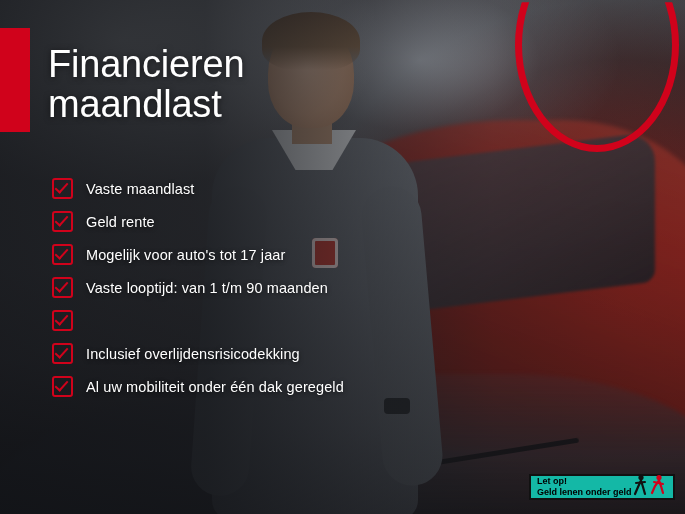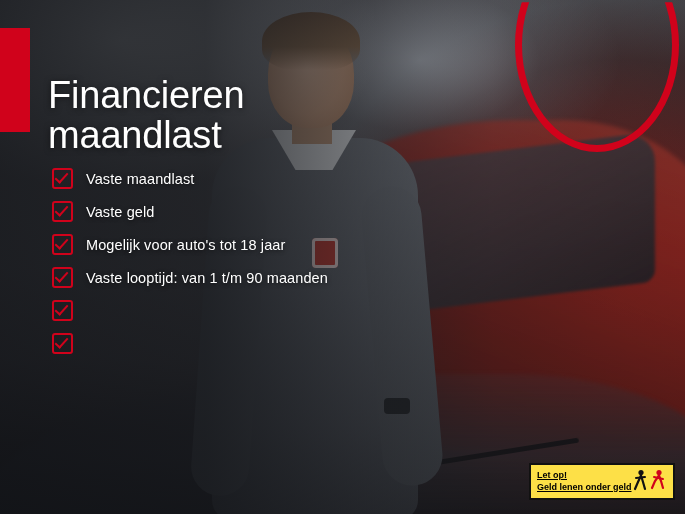--- a/index.html
+++ b/index.html
@@ -159,27 +159,26 @@
   
   .headline {
     position: absolute;
     left: 48px; top: 44px;
     color: #ffffff;
     font-size: 38px;
     line-height: 1.06;
     font-weight: 400;
     letter-spacing: -0.2px;
     text-shadow: 0 1px 6px rgba(0,0,0,0.55);
-    margin-top: 31px;
   }
 
   
   .list {
     position: absolute;
-    left: 52px; top: 162px;
+    left: 52px; top: 172px;
     width: 430px;
   }
   .list-item {
     display: flex;
     align-items: center;
     height: 33px;
   }
   .check {
     position: relative;
     flex: 0 0 auto;
@@ -202,28 +201,27 @@
     font-size: 14.5px;
     letter-spacing: 0.1px;
     text-shadow: 0 1px 4px rgba(0,0,0,0.6);
     white-space: nowrap;
   }
 
   
   .afm {
     position: absolute;
     right: 10px; bottom: 14px;
-    width: 146px; height: 37px;
-    background: #fde047;
+    width: 146px; height: 26px;
+    background: #14b8a6;
     border: 2px solid #111;
     display: flex;
     align-items: center;
     padding: 0 6px;
     box-sizing: border-box;
-    text-decoration: underline;
   }
   .afm-text {
     flex: 1 1 auto;
     color: #000;
     font-size: 9px;
     font-weight: bold;
     line-height: 1.25;
   }
   .afm-icons {
     flex: 0 0 auto;
@@ -266,35 +264,40 @@
     <div>maandlast</div>
   </div>
 
   <div class="list">
     <div class="list-item">
       <span class="check"></span>
       <span class="item-text">Vaste maandlast</span>
     </div>
     <div class="list-item">
       <span class="check"></span>
-      <span class="item-text">Vaste geld</span>
-    </div>
-    <div class="list-item">
-      <span class="check"></span>
-      <span class="item-text">Mogelijk voor auto's tot 18 jaar</span>
+      <span class="item-text">Geld rente</span>
+    </div>
+    <div class="list-item">
+      <span class="check"></span>
+      <span class="item-text">Mogelijk voor auto's tot 17 jaar</span>
     </div>
     <div class="list-item">
       <span class="check"></span>
       <span class="item-text">Vaste looptijd: van 1 t/m 90 maanden</span>
     </div>
     <div class="list-item">
       <span class="check"></span>
     </div>
     <div class="list-item">
       <span class="check"></span>
+      <span class="item-text">Inclusief overlijdensrisicodekking</span>
+    </div>
+    <div class="list-item">
+      <span class="check"></span>
+      <span class="item-text">Al uw mobiliteit onder één dak geregeld</span>
     </div>
   </div>
 
   <div class="afm">
     <div class="afm-text">
       <div>Let op!</div>
       <div>Geld lenen onder geld</div>
     </div>
     <div class="afm-icons">
       <svg width="15" height="26" viewBox="0 0 15 26" style="left:0;top:1px">

